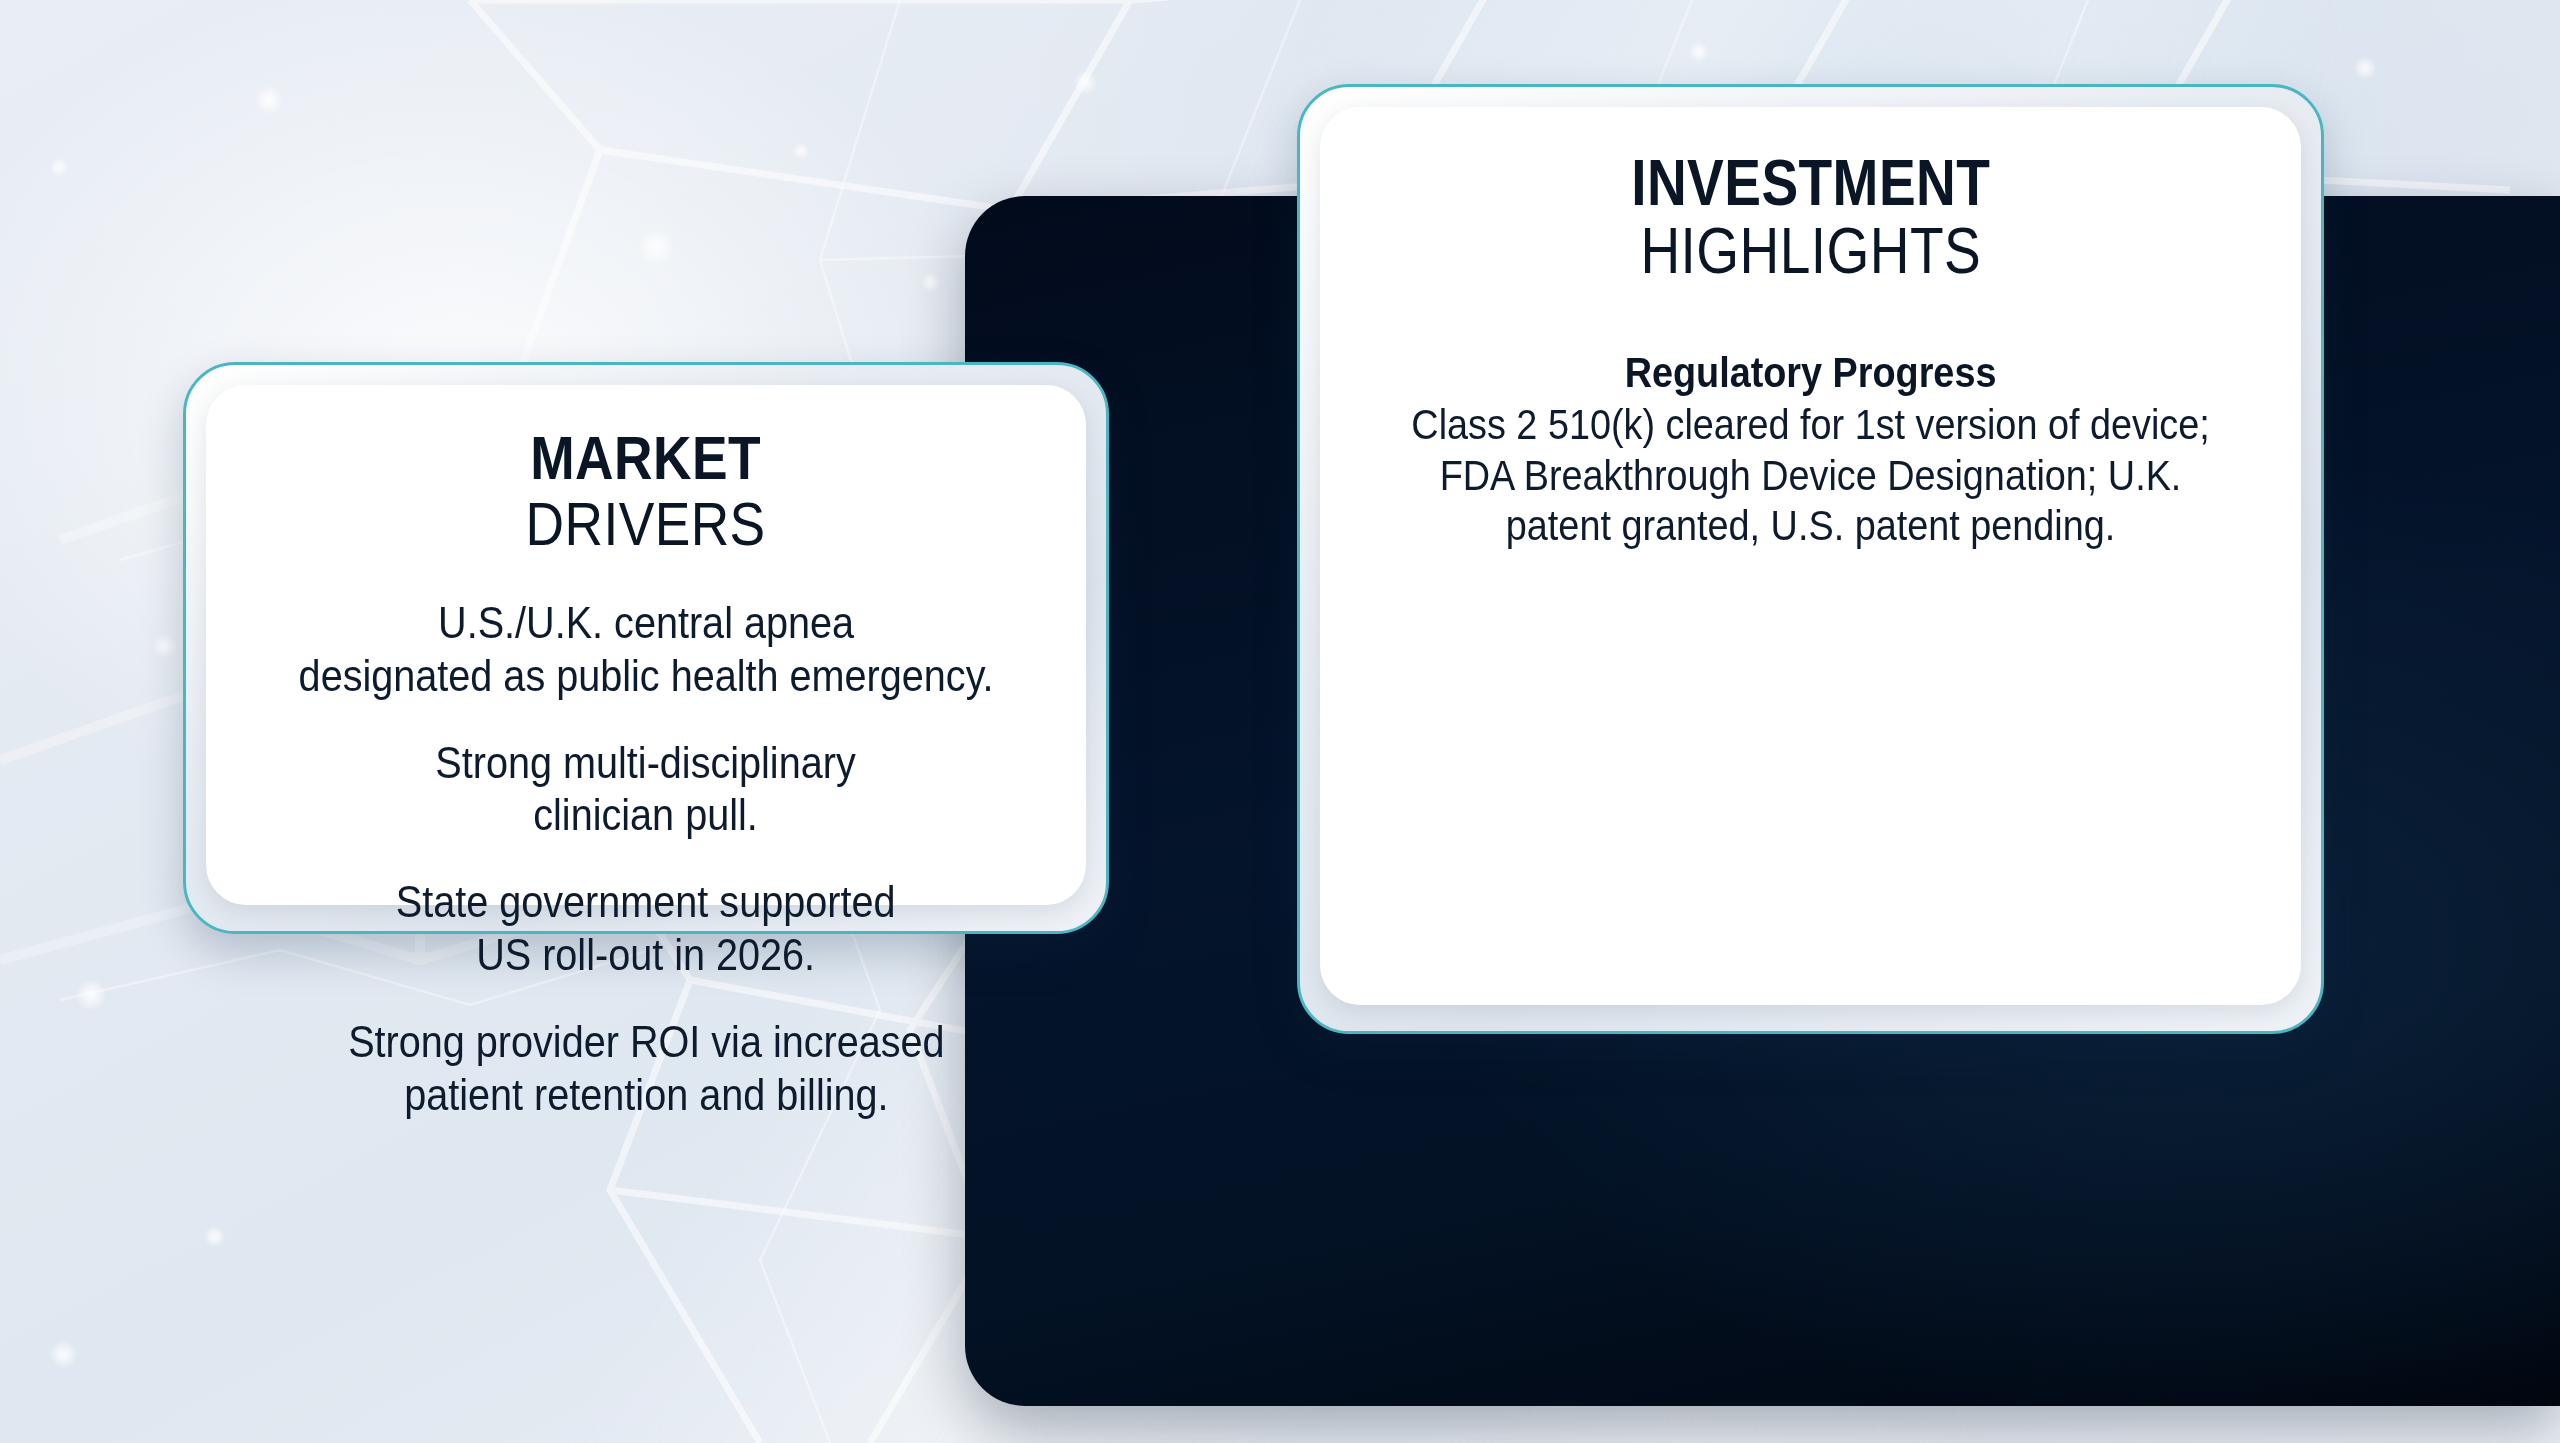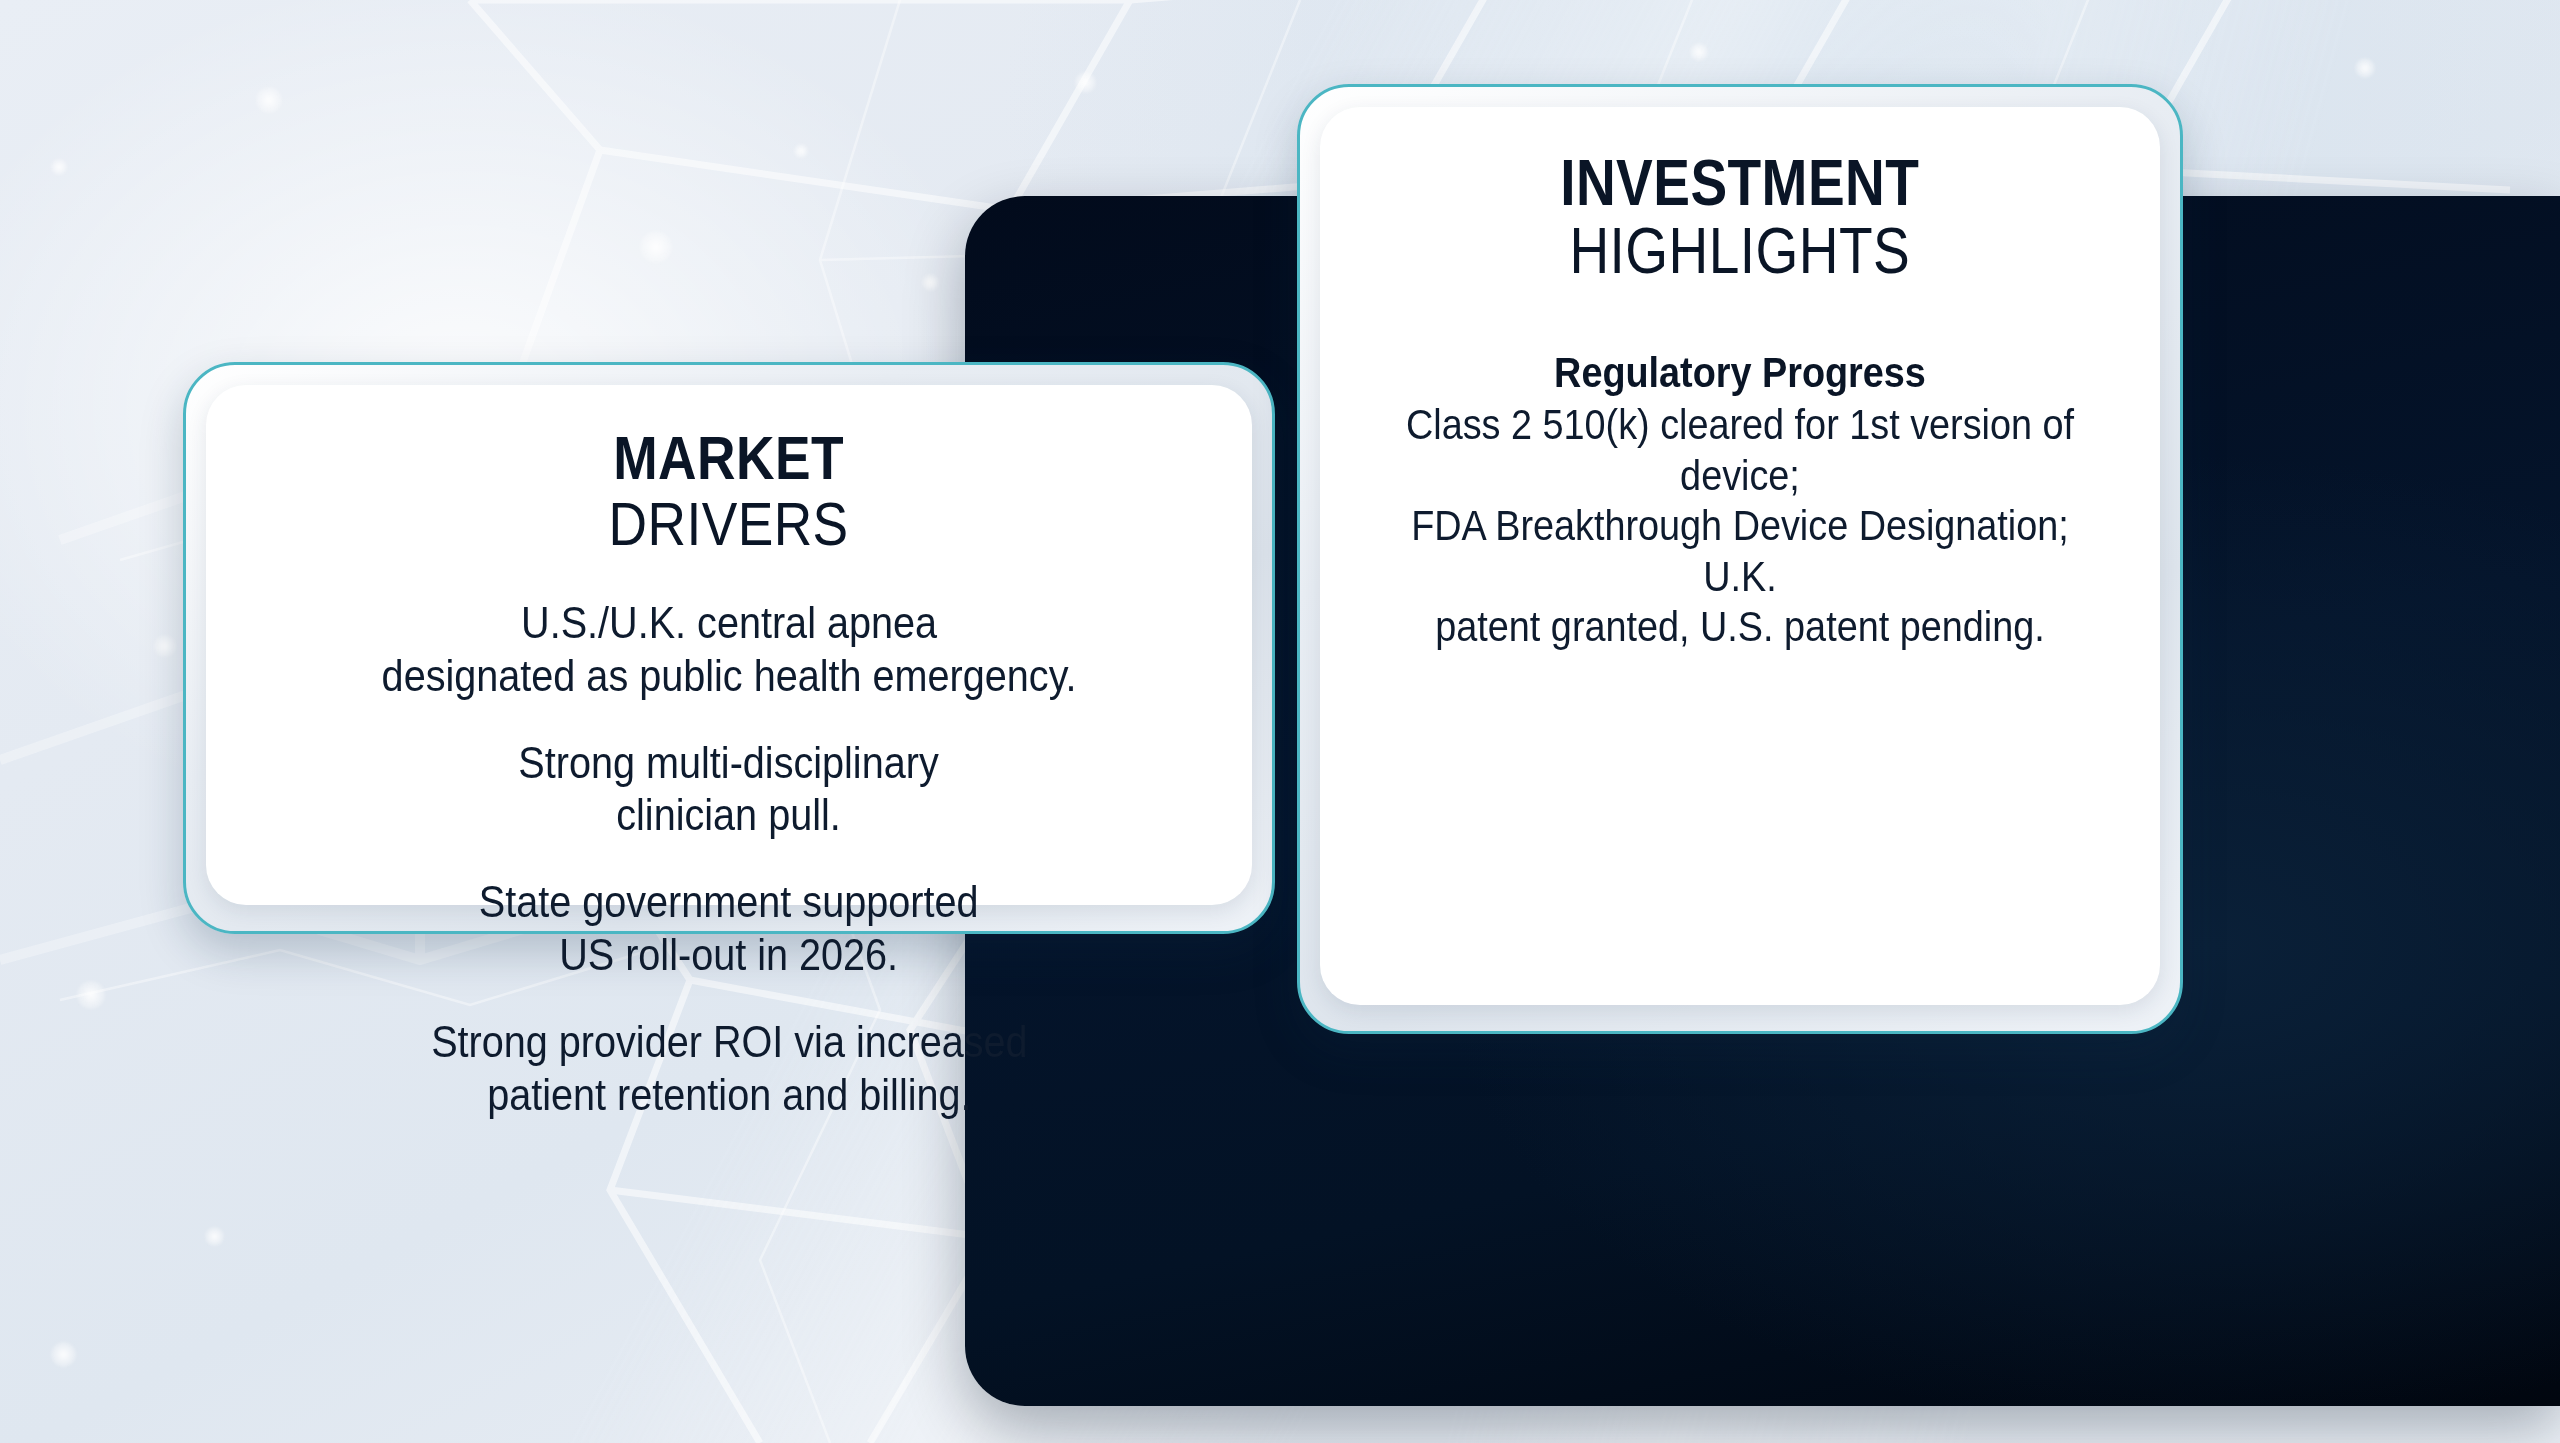--- a/index.html
+++ b/index.html
@@ -80,23 +80,23 @@
     bottom: 26px;
     border-radius: 40px;
     background: #ffffff;
     box-shadow: 0 6px 20px rgba(30,50,80,0.10);
     display: flex;
     flex-direction: column;
     align-items: center;
     text-align: center;
   }
 
-  #market-card { left: 183px; top: 362px; width: 1092px; height: 490px; }
+  #market-card { left: 183px; top: 362px; width: 926px; height: 490px; }
   #market-card { height: 572px; }
-  #invest-card { left: 1297px; top: 84px; width: 886px; height: 950px; }
+  #invest-card { left: 1297px; top: 84px; width: 1027px; height: 950px; }
 
   
   .title-block { text-align: center; }
   .title-strong {
     font-family: "Liberation Sans Narrow", "Liberation Sans", sans-serif;
     font-weight: 700;
     color: #0a1526;
     letter-spacing: 0.5px;
     line-height: 1.0;
     transform: scaleX(0.86);

